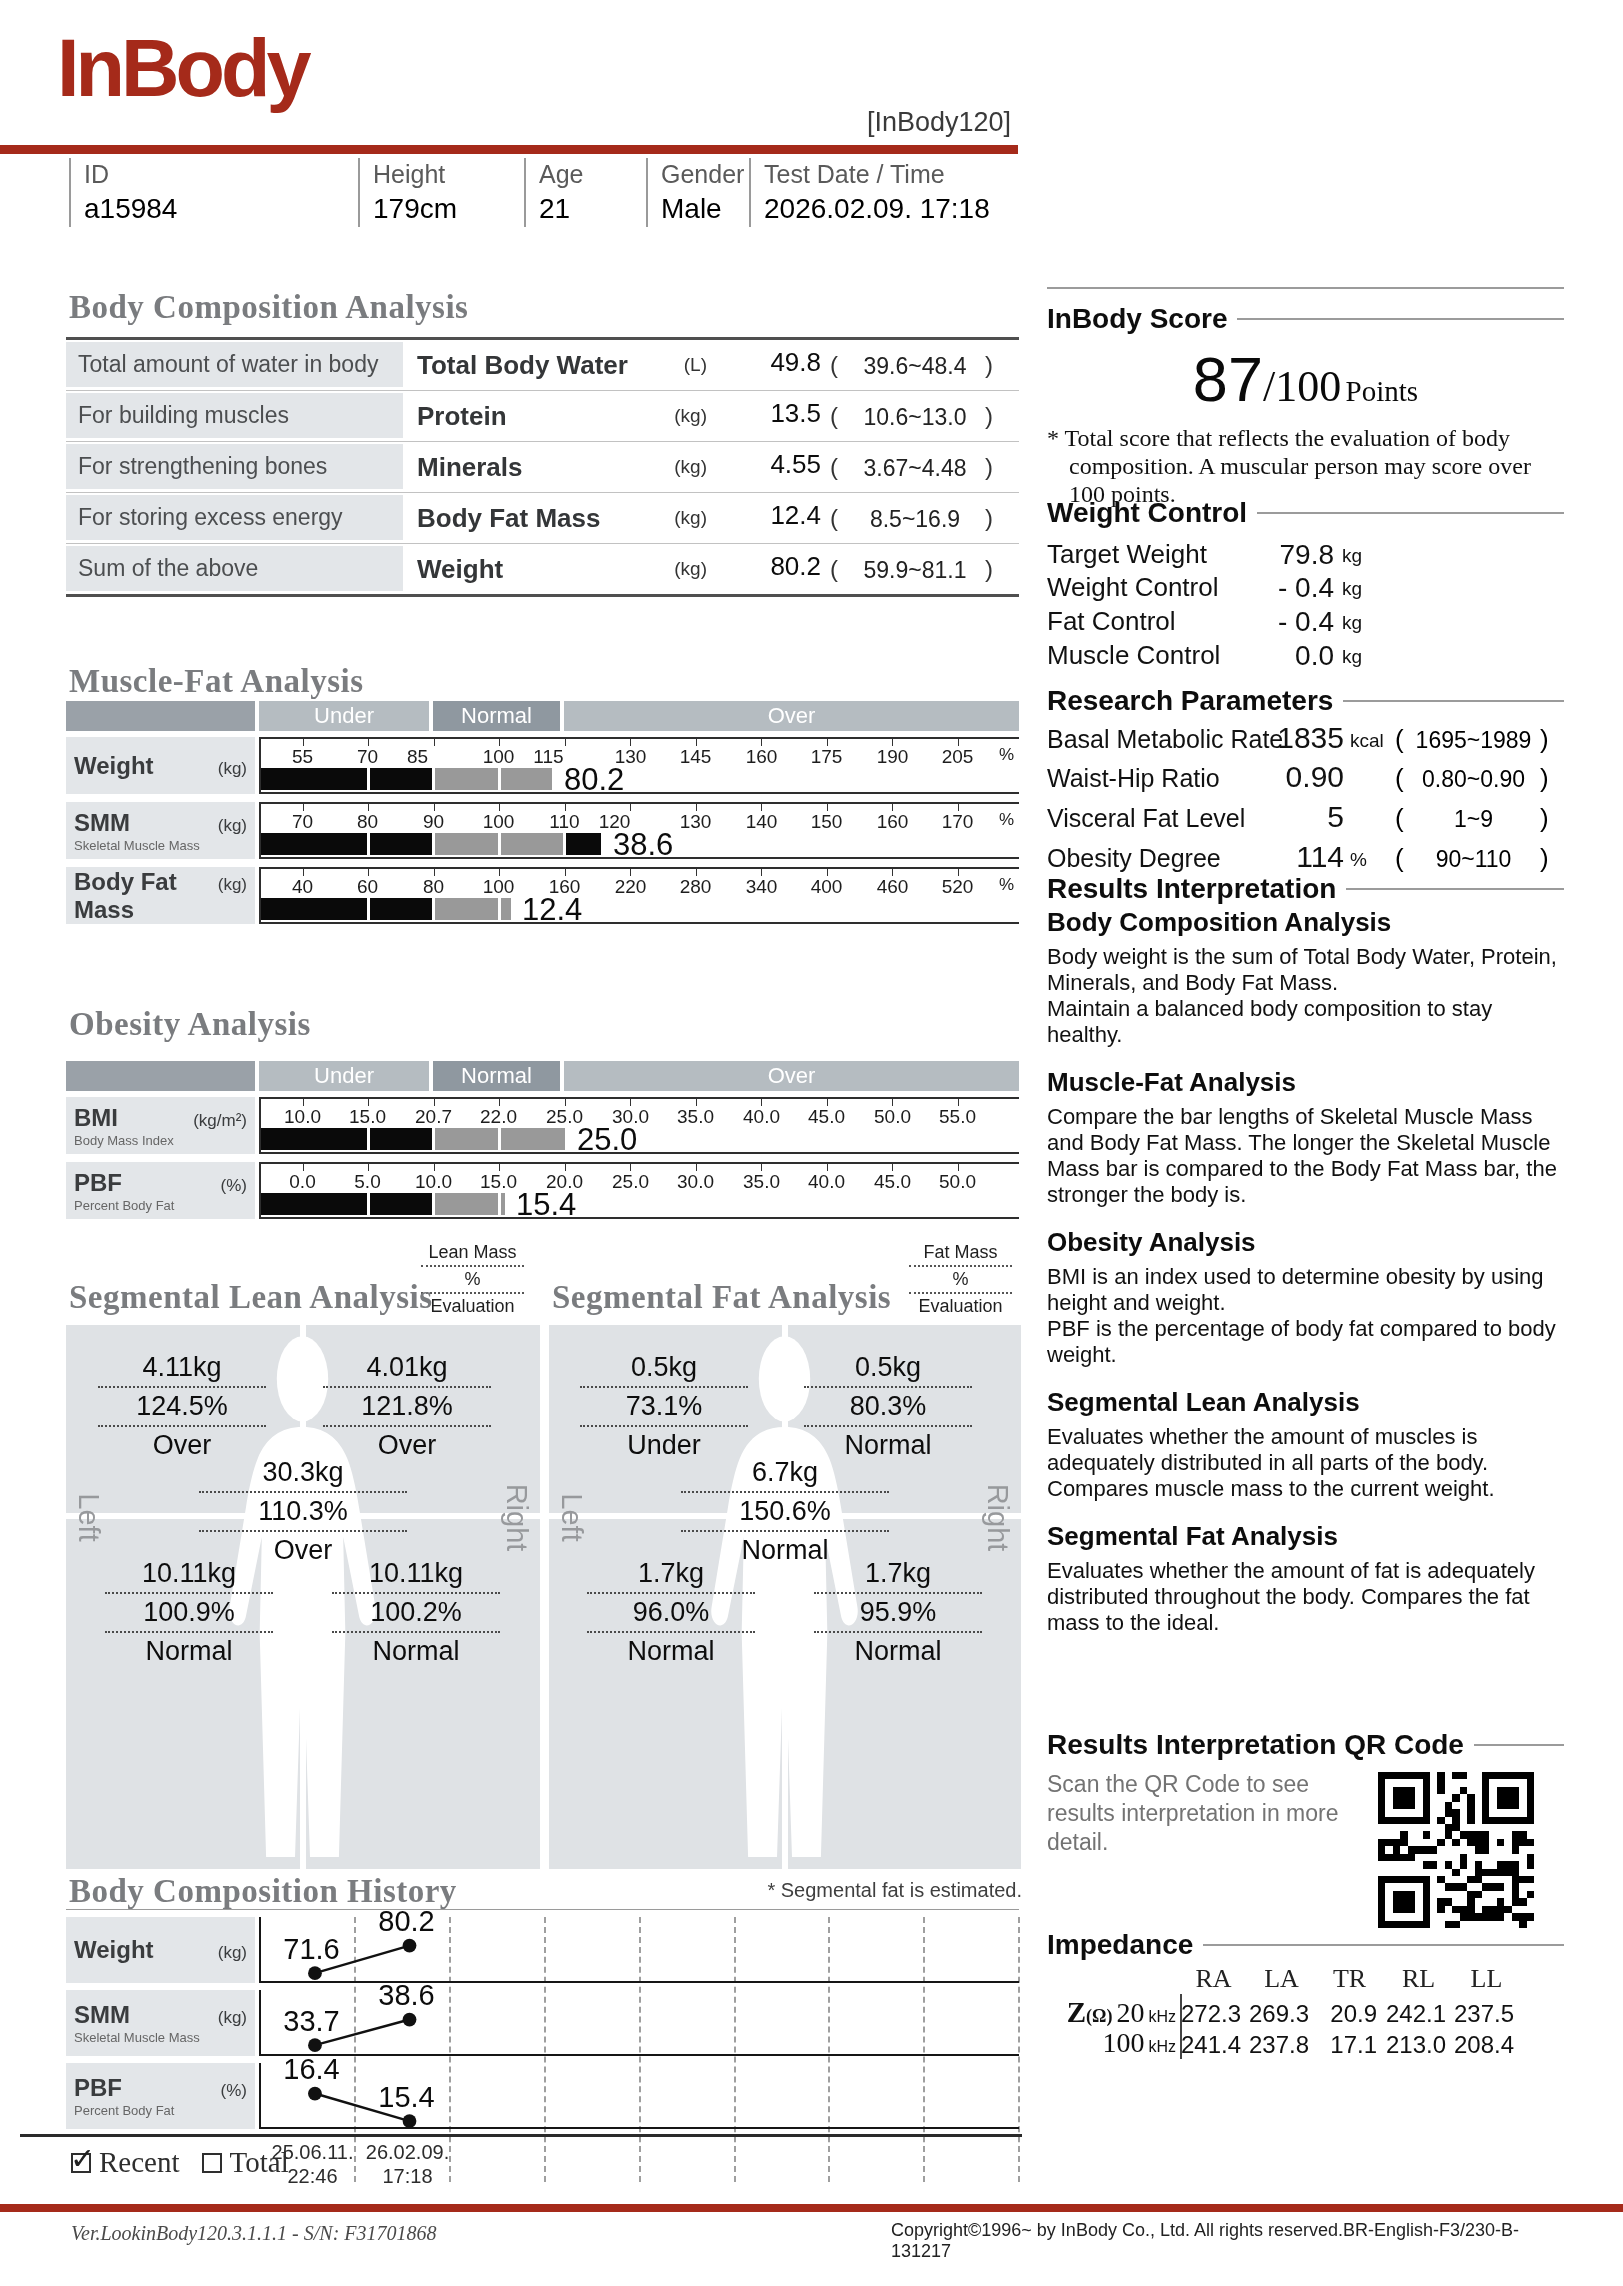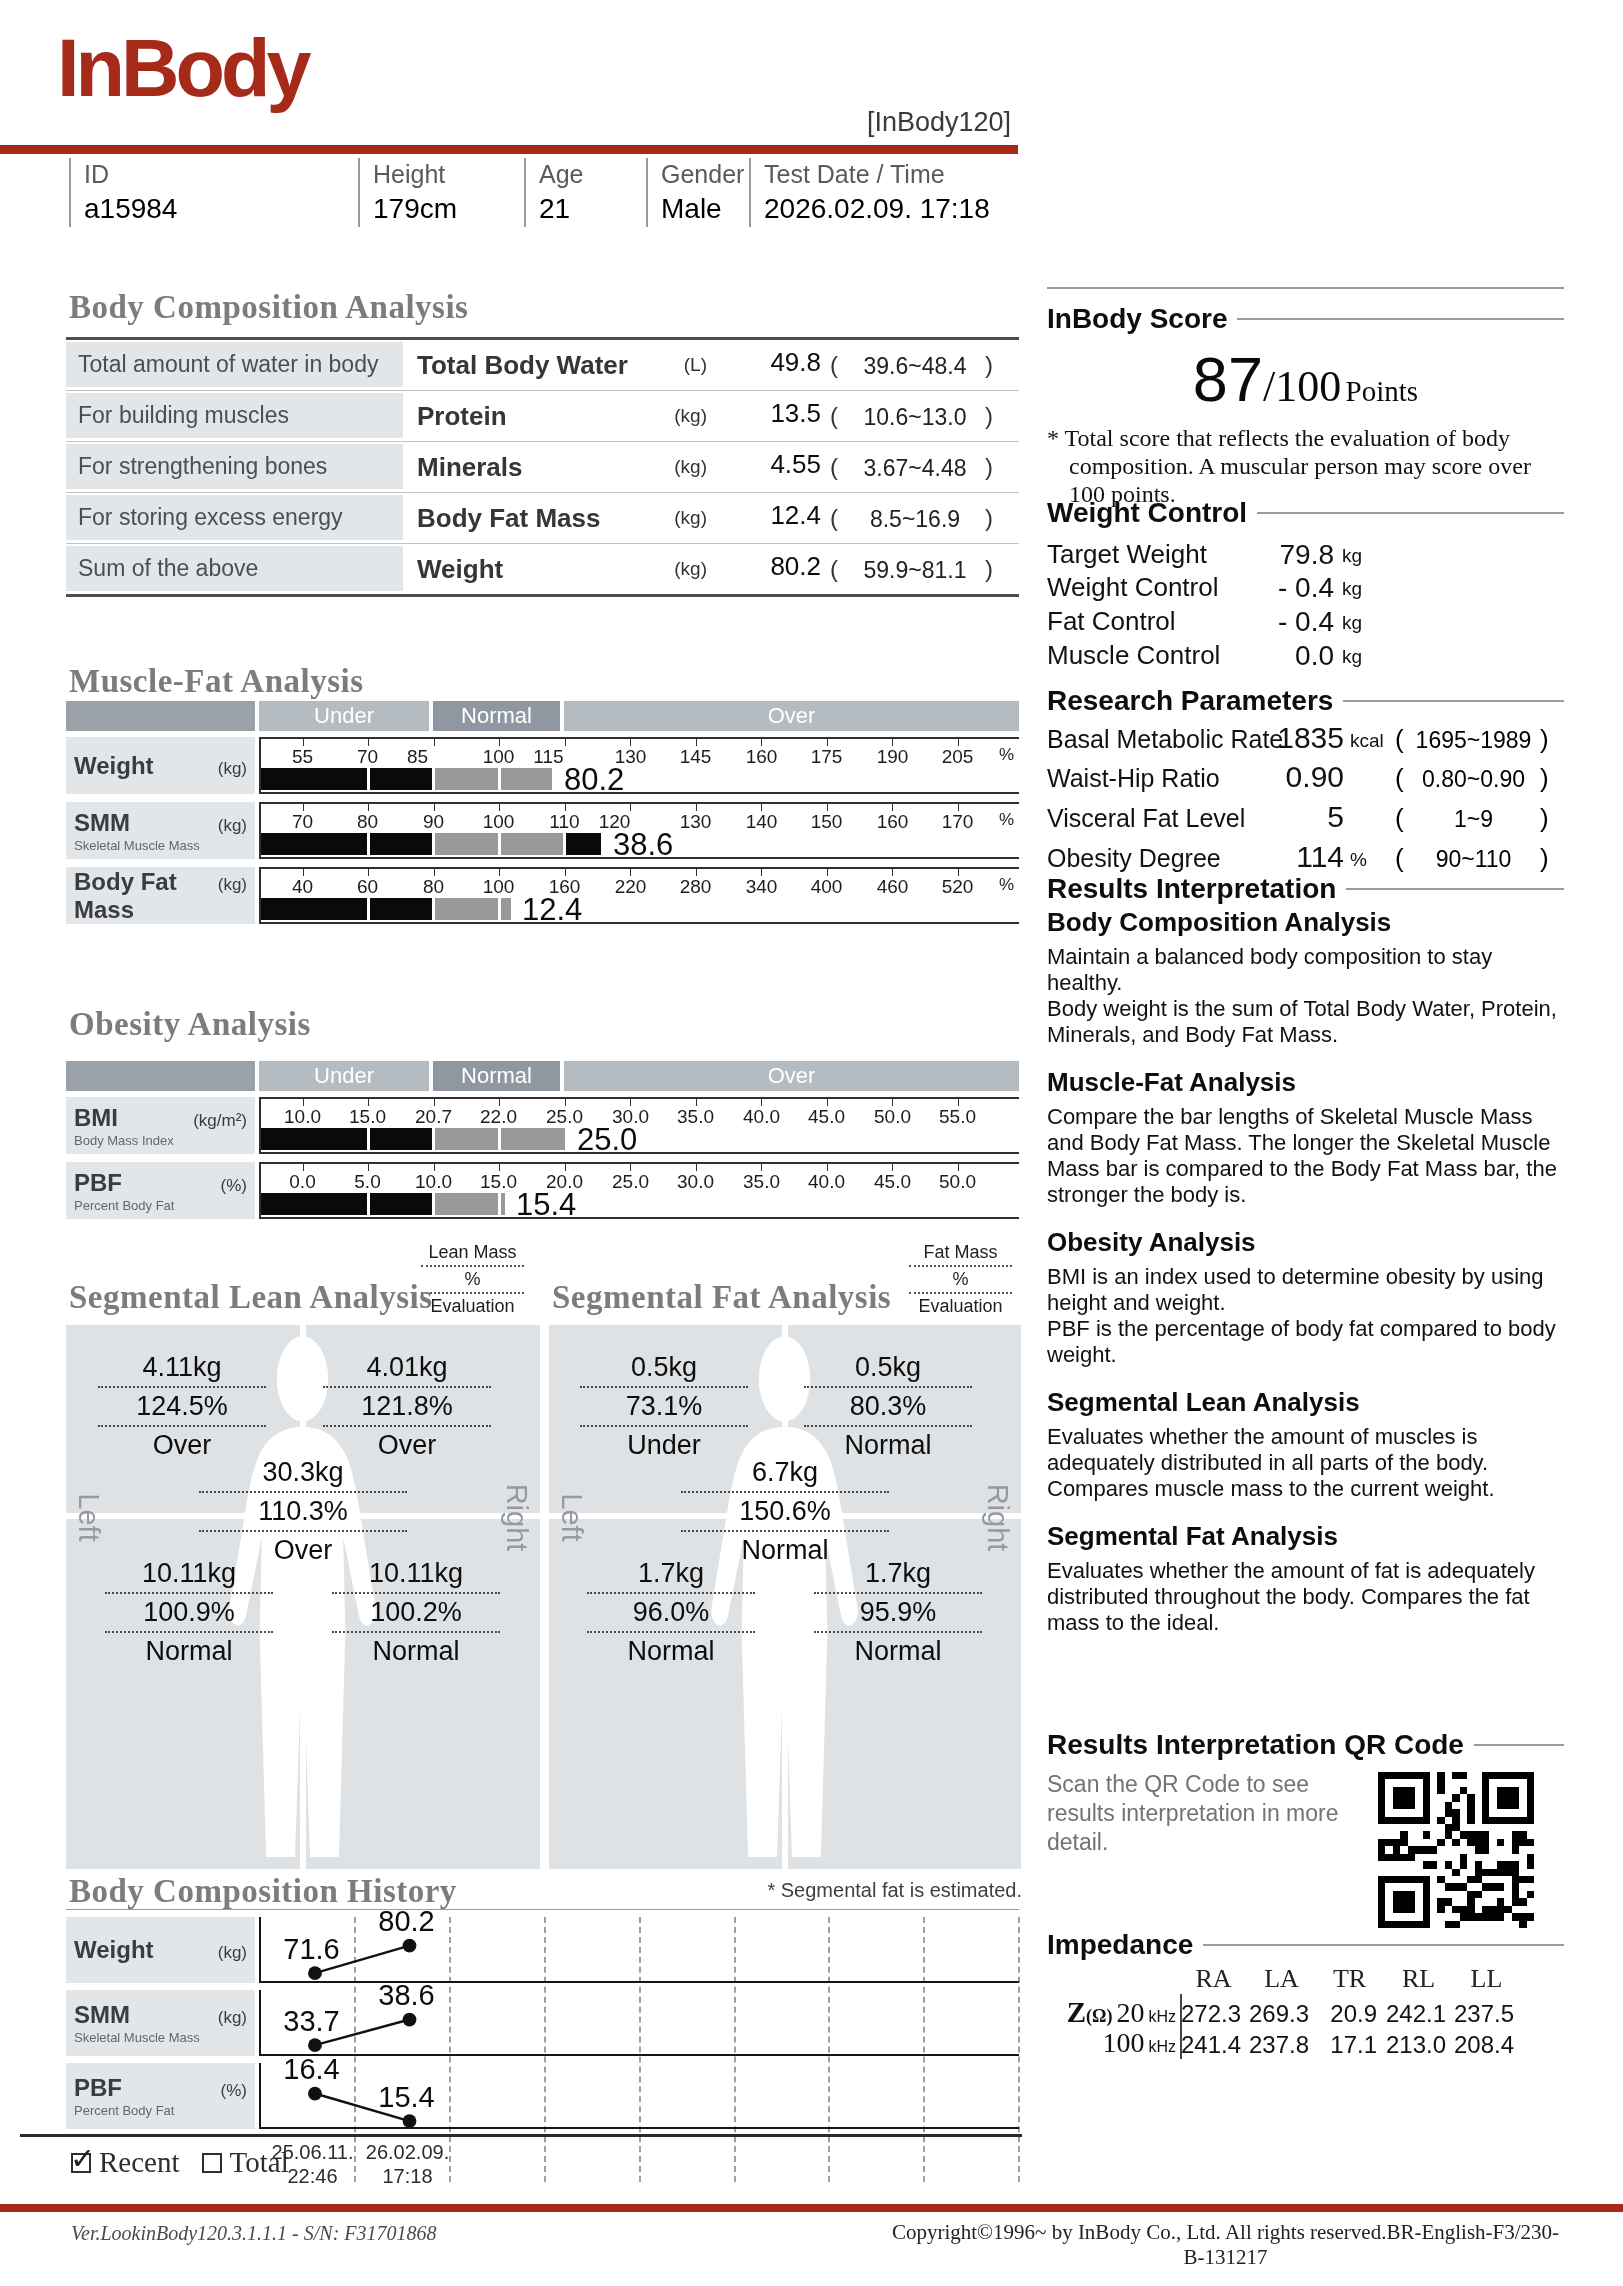--- a/index.html
+++ b/index.html
@@ -90,21 +90,21 @@
   #qrText{position:absolute;left:1047px;top:1770px;width:307px;font-size:23px;color:#737373;line-height:29px;}
   #qrBox{position:absolute;left:1378px;top:1772px;width:156px;height:156px;}
   
   #impTbl{position:absolute;left:1047px;top:1964px;width:517px;height:99px;}
   .impCol{position:absolute;top:0;width:79px;text-align:center;font-family:"Liberation Serif",serif;font-size:26px;color:#222;}
   .impVal{position:absolute;width:69px;text-align:right;font-size:24px;color:#111;}
   .impZ{position:absolute;left:0;width:129px;text-align:right;font-family:"Liberation Serif",serif;color:#111;}
   
   #redbar2{position:absolute;left:0;top:2204px;width:1624px;height:8px;background:#A52A1A;}
   #footL{position:absolute;left:71px;top:2222px;font-family:"Liberation Serif",serif;font-style:italic;font-size:20px;color:#4a4a4a;}
-  #footR{position:absolute;left:891px;top:2220px;width:669px;text-align:center;font-size:21px;color:#222;font-family:Liberation Serif, serif;}
+  #footR{position:absolute;left:891px;top:2220px;width:669px;text-align:left;font-size:18px;color:#222;}
 </style>
 </head>
 <body>
 
 <div id="page">
   <div id="logo">InBody</div>
   <div id="model">[InBody120]</div>
   <div id="redbar1"></div>
   <div id="inforow">
       <div class="ifield" style="left: 69px; width: 289px;">
@@ -675,22 +675,22 @@
       </div>
     </div>
 
   <div class="rc-head" style="top:873px;">
       <span>Results Interpretation</span>
       <span class="rule"></span>
     </div>
   <div id="interpBody">
       <div class="isec">
         <div class="ih">Body Composition Analysis</div>
+        <div class="ip">Body weight is the sum of Total Body Water, Protein, Minerals, and Body Fat Mass.</div>
         <div class="ip">Maintain a balanced body composition to stay healthy.</div>
-        <div class="ip">Body weight is the sum of Total Body Water, Protein, Minerals, and Body Fat Mass.</div>
       </div>
       <div class="isec">
         <div class="ih">Muscle-Fat Analysis</div>
         <div class="ip">Compare the bar lengths of Skeletal Muscle Mass and Body Fat Mass. The longer the Skeletal Muscle Mass bar is compared to the Body Fat Mass bar, the stronger the body is.</div>
       </div>
       <div class="isec">
         <div class="ih">Obesity Analysis</div>
         <div class="ip">BMI is an index used to determine obesity by using height and weight.</div>
         <div class="ip">PBF is the percentage of body fat compared to body weight.</div>
       </div>

